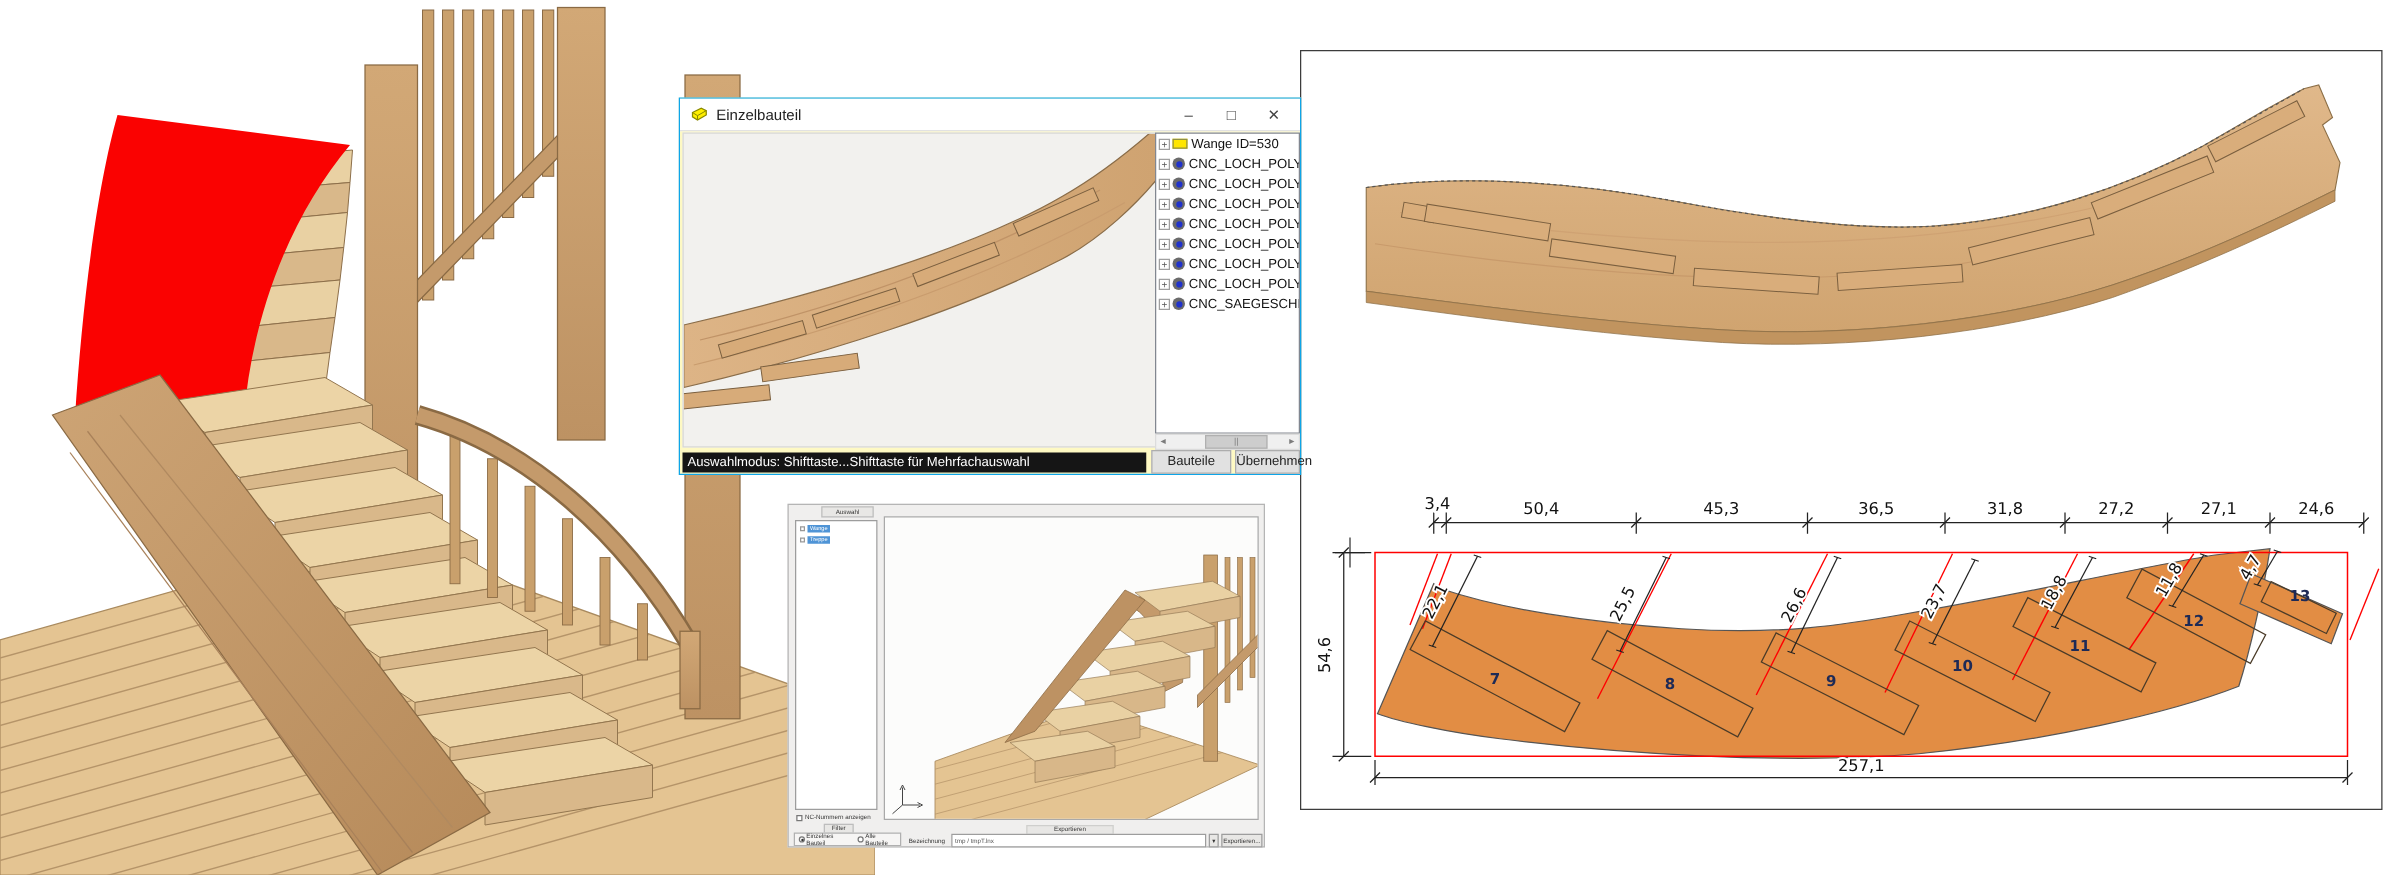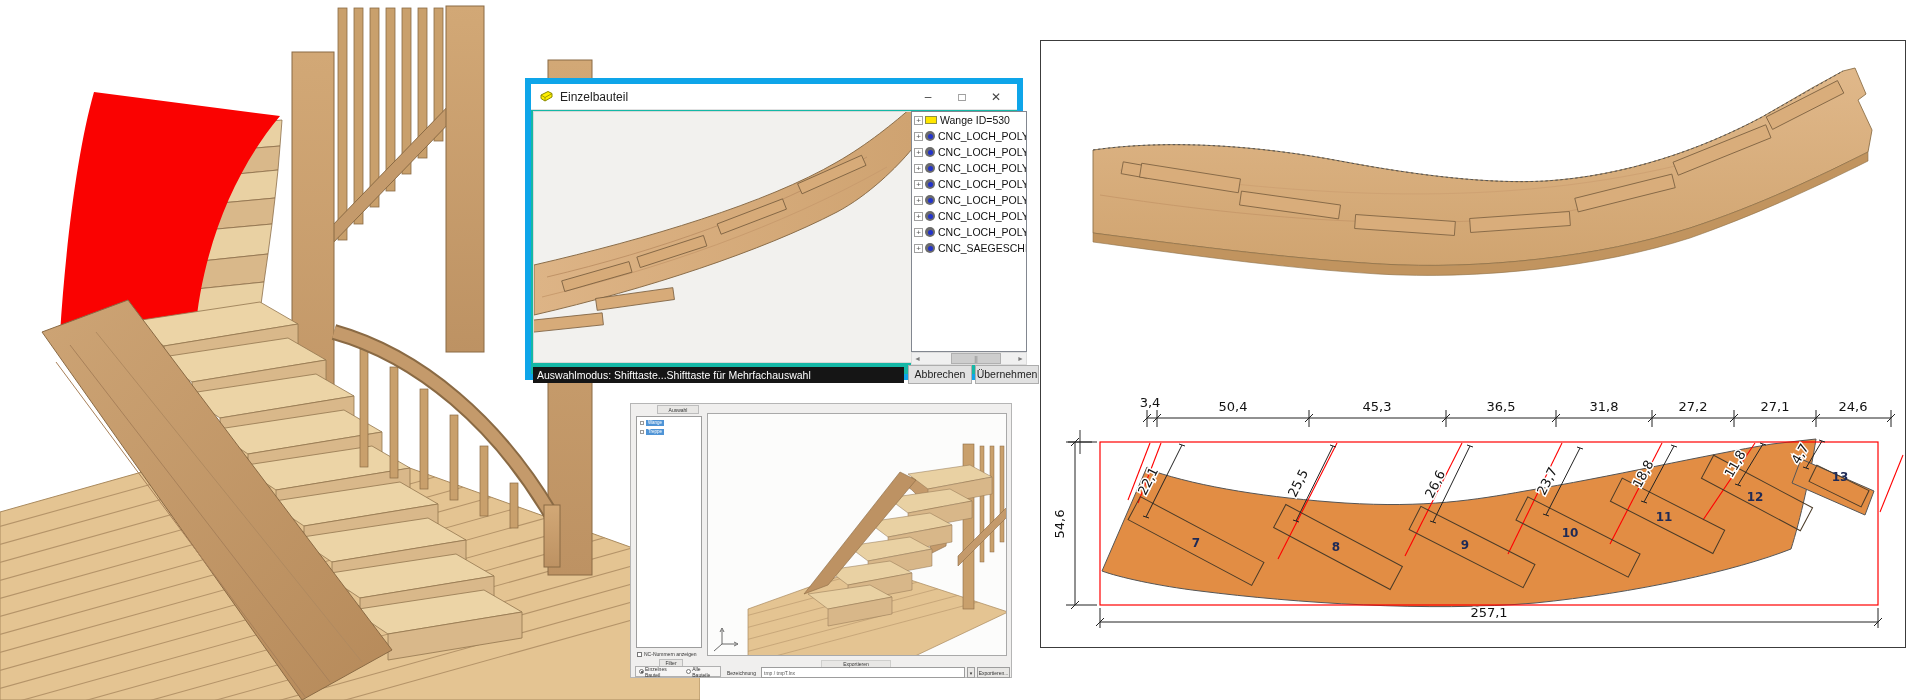--- a/index.html
+++ b/index.html
@@ -1,22 +1,22 @@
 <!DOCTYPE html>
 <html><head>
 <meta charset="utf-8">
 <style>
   * { margin:0; padding:0; box-sizing:border-box; }
   html,body { width:1920px; height:700px; background:#ffffff; overflow:hidden;
               font-family:"Liberation Sans", sans-serif; }
   .abs { position:absolute; }
 
   
-  .dialog { position:absolute; left:525px; top:78px; width:498px; height:302px;
-            background:#14b8a6; border:6px solid #0ea5e9; z-index:30; }
+  .dialog { position:absolute; left:543px; top:78px; width:498px; height:302px;
+            background:#fef9c3; border:1px solid #0ea5e9; z-index:30; }
   .dlg-titlebar { position:absolute; left:0; top:0; width:100%; height:26px; background:#ffffff;
                   border-bottom:1px solid #e2e2e2; display:flex; align-items:center; }
   .dlg-title { font-size:12px; color:#222; margin-left:6px; }
   .dlg-ico { width:15px; height:13px; margin-left:8px; }
   .dlg-ctrls { position:absolute; right:4px; top:0; height:26px; display:flex; }
   .dlg-ctrl { width:34px; height:26px; text-align:center; line-height:26px; font-size:12px; color:#444; cursor:default; }
   .dlg-view { position:absolute; left:2px; top:27px; width:379px; height:252px;
               background:#f2f1ee; border:1px solid #d8d8d6; overflow:hidden; }
   .tree { position:absolute; left:380px; top:27px; width:116px; height:241px; background:#ffffff;
           border:1px solid #828790; overflow:hidden; }
@@ -34,21 +34,21 @@
   .hs-track { flex:1; position:relative; height:11px; }
   .hs-thumb { position:absolute; left:28px; top:0; width:50px; height:11px; background:#cdcdcd;
               border:1px solid #b0b0b0; font-size:7px; color:#7c7c7c; text-align:center; line-height:10px; }
   .statusbar { position:absolute; left:2px; top:283px; width:371px; height:16px; background:#151515;
                color:#fff; font-size:10.5px; display:flex; align-items:center; }
   .status-l { margin-left:4px; }
   .status-r { }
   .dlg-btn { position:absolute; top:281px; height:19px; background:#e1e1e1; border:1px solid #adadad;
              font-size:10.5px; color:#222; text-align:center; line-height:17px; }
   .btn-cancel { left:377px; width:64px; }
-  .btn-apply  { left:444px; width:64px; }
+  .btn-apply  { left:444px; width:52px; }
 
   
   .preview { position:absolute; left:630px; top:403px; width:382px; height:275px; background:#f0efee;
              border:1px solid #b5b5b5; z-index:20; font-size:5px; color:#333; }
   .pv-tab { position:absolute; left:26px; top:1px; width:42px; height:9px; background:#e8e7e5;
             border:1px solid #bdbdbd; text-align:center; line-height:8px; font-size:5px; }
   .pv-left { position:absolute; left:5px; top:12px; width:66px; height:232px; background:#fff; border:1px solid #9d9d9d; }
   .pv-item { display:flex; align-items:center; margin:3px 0 0 3px; }
   .pv-exp { width:4px; height:4px; border:1px solid #999; margin-right:2px; }
   .pv-item-label { background:#4f94d6; color:#fff; font-size:4.5px; line-height:6px; padding:0 2px; }
@@ -297,21 +297,21 @@
     <div class="hs-track">
       <div class="hs-thumb">||</div>
     </div>
     <div class="hs-arrow">►</div>
   </div>
 
   <div class="statusbar">
     <span class="status-l">Auswahlmodus: Shifttaste...</span>
     <span class="status-r">Shifttaste für Mehrfachauswahl</span>
   </div>
-  <div class="dlg-btn btn-cancel">Abbrechen</div>
+  <div class="dlg-btn btn-cancel">Bauteile</div>
   <div class="dlg-btn btn-apply">Übernehmen</div>
 </div>
 
 <div class="preview">
   <div class="pv-tab">Auswahl</div>
 
   <div class="pv-left">
     <div class="pv-item">
       <span class="pv-exp"></span>
       <span class="pv-item-label">Wange</span>

